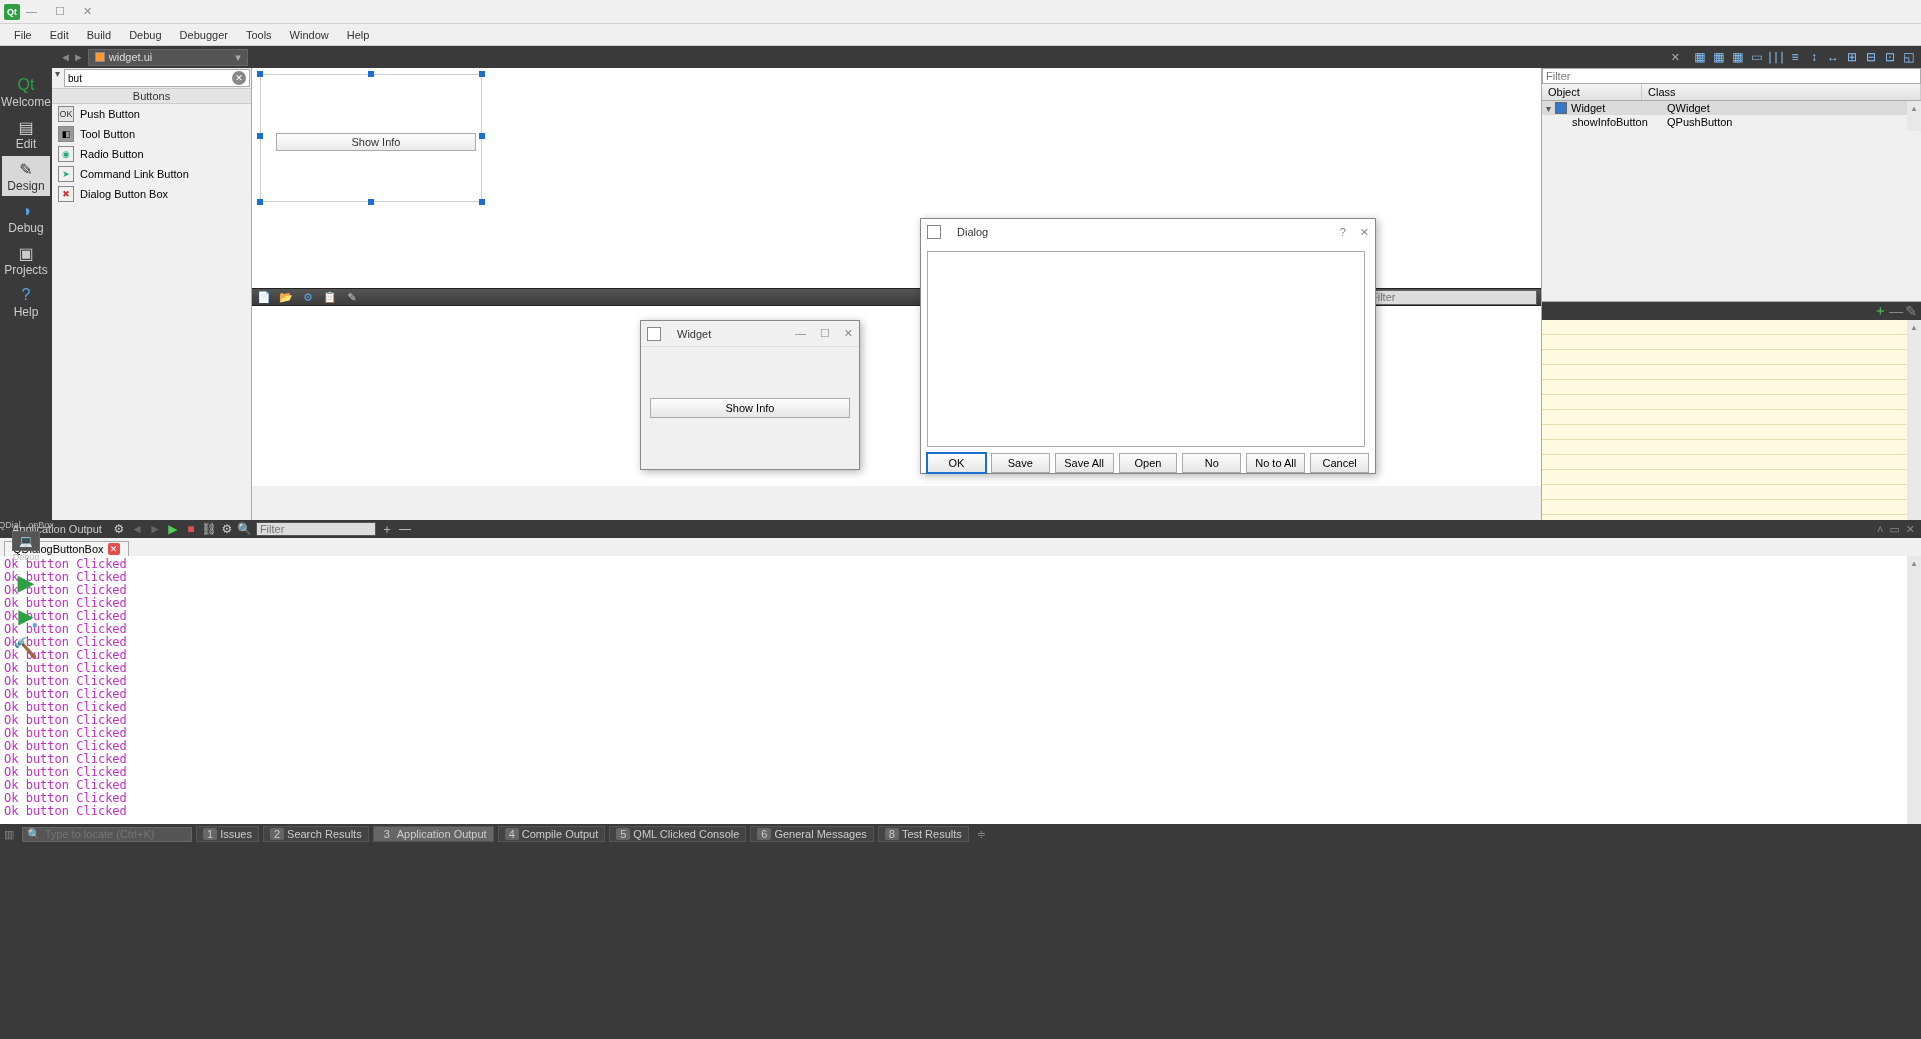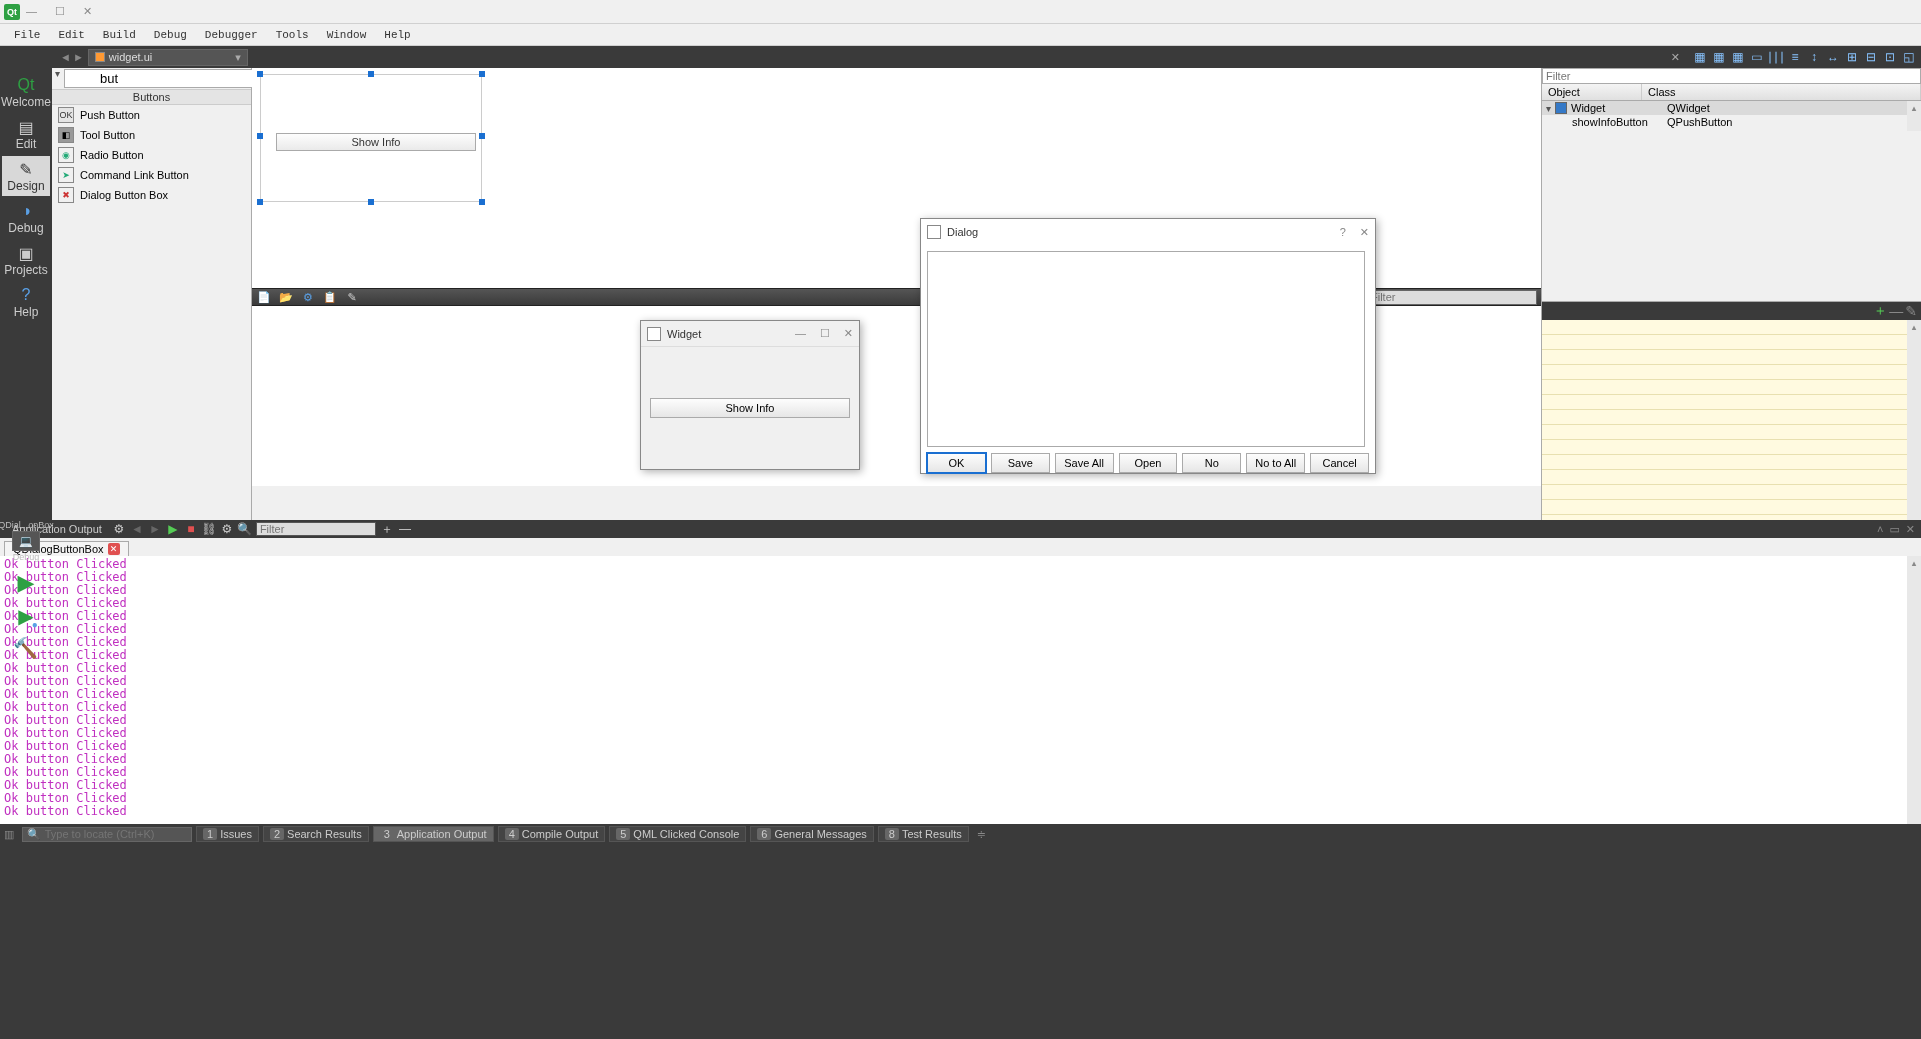--- a/index.html
+++ b/index.html
@@ -7,21 +7,21 @@
 
 
 .titlebar { height: 24px; background: #f0f0f0; display: flex; align-items: center; padding: 0 4px; border-bottom: 1px solid #d0d0d0; }
 .titlebar .icon { width: 16px; height: 16px; background: #2ea043; border-radius: 2px; margin-right: 6px; display:flex;align-items:center;justify-content:center;color:white;font-weight:bold;font-size:9px;}
 .titlebar .title { flex: 1; color: #666; }
 .titlebar .winbtns { display: flex; gap: 18px; padding-right: 10px; color: #888; }
 .titlebar .winbtns span { cursor: pointer; }
 
 
 .menubar { height: 22px; background: #f0f0f0; display: flex; align-items: center; padding: 0 6px; border-bottom: 1px solid #d0d0d0; gap: 2px; }
-.menubar span { padding: 2px 8px; color: #333; cursor: pointer; font-family: Liberation Mono, monospace; }
+.menubar span { padding: 2px 8px; color: #333; cursor: pointer; }
 
 
 .toolbar { height: 22px; background: #3a3a3a; display: flex; align-items: center; padding: 0 4px; gap: 4px; }
 .toolbar .arrows { color: #888; display:flex; gap:2px; }
 .toolbar .file-tab { background: #555; border: 1px solid #666; display: flex; align-items: center; gap: 4px; padding: 1px 6px; color: #ddd; width: 160px; }
 .toolbar .file-tab .sq { width: 10px; height: 10px; background: #ff9933; border: 1px solid #888; }
 .toolbar .close-x { color: #aaa; margin-left: auto; cursor:pointer; }
 .toolbar .icons { display: flex; gap: 3px; margin-left: 8px; }
 .toolbar .ticon { width: 16px; height: 16px; display:flex;align-items:center;justify-content:center; color:#89c4ff; font-size:12px; cursor:pointer; }
 
@@ -33,21 +33,21 @@
 .mode-btn { width: 48px; height: 40px; display: flex; flex-direction: column; align-items:center; justify-content:center; color: #ccc; cursor:pointer; margin-bottom:2px; }
 .mode-btn.active { background: #d8d8d8; color: #333; }
 .mode-btn .micon { width: 20px; height: 20px; display:flex;align-items:center;justify-content:center; font-size:16px; }
 .mode-btn .mlabel { font-size: 12px; }
 .mode-sidebar .spacer { flex: 1; }
 .kit-label { font-size:9px; color:#bbb; text-align:center; }
 
 
 .widgetbox { width: 200px; background: #f0f0f0; display: flex; flex-direction: column; border-right: 1px solid #aaa; }
 .widgetbox .search { display:flex; border: 1px solid #aaa; background:white; margin:1px; align-items:center; padding: 1px 3px; }
-.widgetbox .search input { border:none; flex:1; outline:none; font-size:13px;margin-left:32px; }
+.widgetbox .search input { border:none; flex:1; outline:none; font-size:10px; }
 .widgetbox .search .clr { width:14px;height:14px; border-radius:50%; background:#888; color:white; display:flex;align-items:center;justify-content:center; font-size:9px; cursor:pointer; }
 .widgetbox .drop { font-size:10px; color:#555; padding:0 3px; cursor:pointer; }
 .widgetbox .cat-header { background: #e4e4e4; text-align:center; padding: 1px 0; border-top:1px solid #ccc; border-bottom:1px solid #ccc; color:#333; }
 .widgetbox .item { display:flex; align-items:center; gap: 6px; padding: 2px 6px; cursor:pointer; }
 .widgetbox .item .wicon { width:16px; height:16px; display:flex;align-items:center;justify-content:center; border:1px solid #888; font-size:9px; }
 
 
 .canvas-area { flex: 1; background: white; position: relative; }
 .canvas-dots { position:absolute; left:8px; top:6px; width: 222px; height: 128px; background: white; background-image: radial-gradient(#ccc 0.5px, transparent 0.5px); background-size: 8px 8px; border: 1px solid #ccc; }
 .sel-handle { position:absolute; width:6px; height:6px; background:#1a6fd1; }
@@ -101,21 +101,21 @@
 .statusbar { height: 20px; background: #3a3a3a; display:flex; align-items:center; padding: 0 4px; gap:4px; }
 .statusbar .locator { flex: 0 0 170px; display:flex; align-items:center; background:#555; border:1px solid #666; padding:0 4px; gap:4px; }
 .statusbar .locator input { border:none; background:transparent; color:#bbb; outline:none; font-size:11px; flex:1; }
 .statusbar .sicon { color:#aaa; }
 .statusbar .panel-btn { display:flex; align-items:center; gap:3px; padding: 1px 6px; color:#ccc; cursor:pointer; background:#444; border:1px solid #555; }
 .statusbar .panel-btn .num { background:#666; padding:0 4px; border-radius:2px; }
 .statusbar .panel-btn.active { background:#666; }
 
 
 .float-win { position:absolute; background:#f0f0f0; border:1px solid #888; box-shadow: 2px 2px 8px rgba(0,0,0,0.3); }
-.float-win .fw-title { height: 26px; display:flex; align-items:center; padding: 0 6px; gap:6px; border-bottom:1px solid #ddd; }
+.float-win .fw-title { height: 26px; display:flex; align-items:center; padding: 0 6px; gap:16px; border-bottom:1px solid #ddd; }
 .float-win .fw-title .fw-icon { width:14px;height:14px; border:1px solid #888; background:#fff; }
 .float-win .fw-title .fw-text { flex:1; color:#333; }
 .float-win .fw-title .fw-ctrl { color:#888; display:flex; gap:14px; }
 .float-win .fw-title .fw-ctrl span { cursor:pointer; }
 
 .widget-win { left: 640px; top: 320px; width: 220px; height: 150px; }
 .widget-win .body { height: calc(100% - 26px); display:flex; align-items:center; justify-content:center; }
 .widget-win button { width: 200px; height: 20px; border:1px solid #aaa; background:linear-gradient(#fdfdfd,#e6e6e6); cursor:pointer; }
 
 .dialog-win { left: 920px; top: 218px; width: 456px; height: 256px; background:white; }

